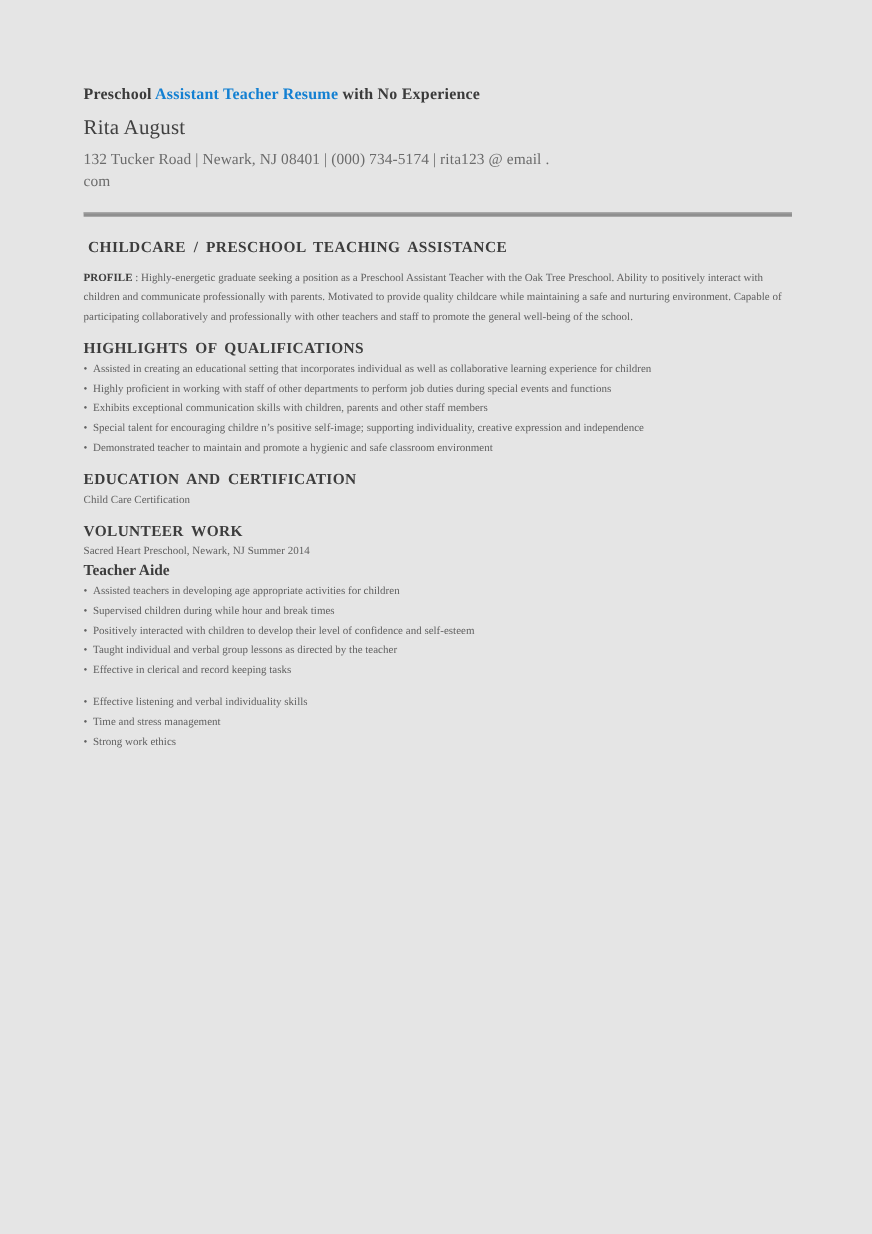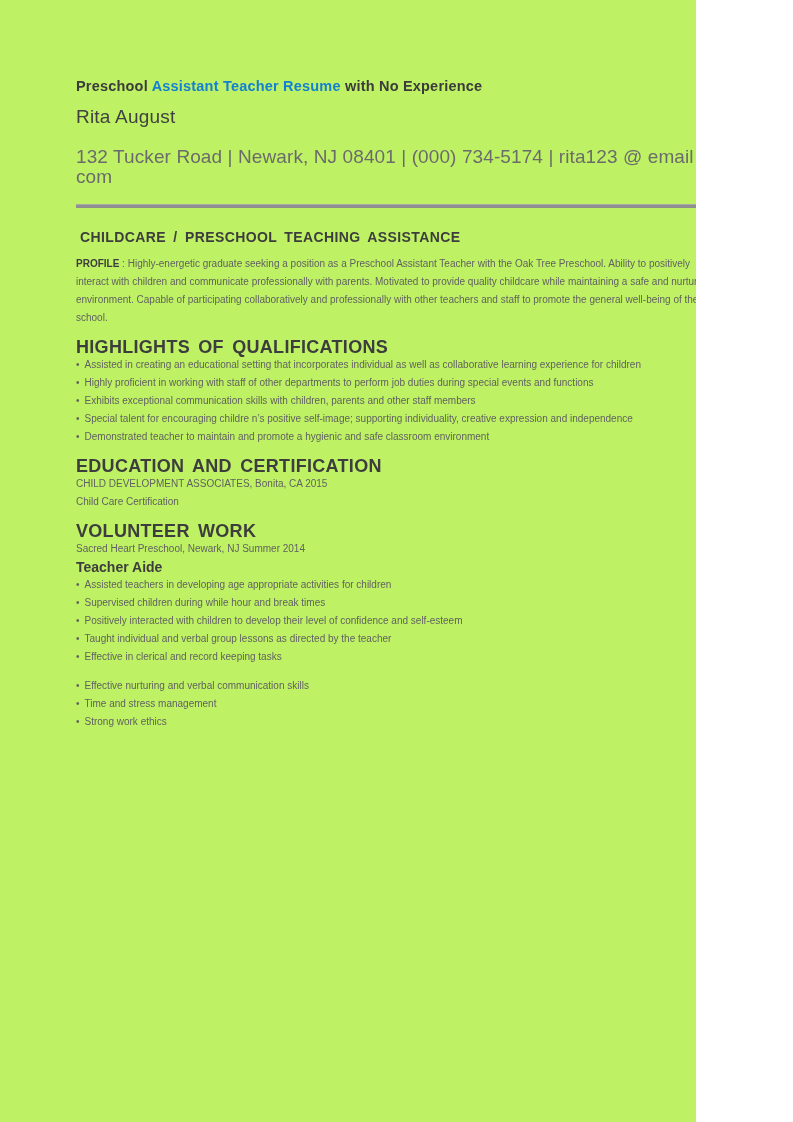--- a/index.html
+++ b/index.html
@@ -4,23 +4,24 @@
 <style>
   html, body { margin: 0; padding: 0; }
   body {
     width: 793px; height: 1122px;
     background: #ffffff;
     font-family: "Liberation Sans", sans-serif;
     -webkit-font-smoothing: antialiased;
   }
   .page {
     position: relative;
-    width: 696px; height: 1122px;
-    background: #bef264;
+    width: 793px; height: 1122px;
+    background: #e5e5e5;
     overflow: hidden;
+    font-family: Liberation Serif, serif;
   }
   .content {
     position: absolute;
     left: 76px; top: 78px;
     width: 646px;
   }
   
   .doc-title {
     font-size: 14.5px;
     font-weight: bold;
@@ -36,22 +37,22 @@
   
   .name {
     margin-top: 11px;
     font-size: 19px;
     color: #414141;
     line-height: 23px;
     letter-spacing: 0.2px;
   }
   
   .contact {
-    margin-top: 19px;
-    font-size: 19px;
+    margin-top: 8px;
+    font-size: 14px;
     color: #6b6b6b;
     line-height: 20px;
     letter-spacing: 0.1px;
   }
   
   .rule {
     margin-top: 17px;
     height: 3px;
     background: #8f8f8f;
     border-top: 1px solid #a9a9a9;
@@ -70,21 +71,21 @@
   
   .para, .li, .plain {
     font-size: 10px;
     color: #616161;
     line-height: 18px;
     margin: 0;
   }
   .para { margin-top: 10px; }
   .section { margin-top: 11px; }
   .sec-heading {
-    font-size: 18px;
+    font-size: 14px;
     font-weight: bold;
     color: #3d3d3d;
     line-height: 18px;
     letter-spacing: 0.3px;
     word-spacing: 3px;
   }
   .bold-inline { font-weight: bold; color: #3d3d3d; }
   .li .bullet-marker { margin-right: 5px; }
   .edu-entry.gap { margin-top: 17px; }
   .role-line {
@@ -123,36 +124,35 @@
       <p class="li"><span class="bullet-marker">•</span><span>Assisted in creating an educational setting that incorporates individual as well as collaborative learning experience for children</span></p>
       <p class="li"><span class="bullet-marker">•</span><span>Highly proficient in working with staff of other departments to perform job duties during special events and functions</span></p>
       <p class="li"><span class="bullet-marker">•</span><span>Exhibits exceptional communication skills with children, parents and other staff members</span></p>
       <p class="li"><span class="bullet-marker">•</span><span>Special talent for encouraging childre n’s positive self-image; supporting individuality, creative expression and independence</span></p>
       <p class="li"><span class="bullet-marker">•</span><span>Demonstrated teacher to maintain and promote a hygienic and safe classroom environment</span></p>
     </div>
 
     <div class="section">
       <div class="sec-heading">EDUCATION AND CERTIFICATION</div>
       <div class="edu-entry">
-        <p class="plain">CHILD DEVELOPMENT ASSOCIATES, Bonita, CA 2015</p>
         <p class="plain">Child Care Certification</p>
       </div>
     </div>
 
     <div class="section">
       <div class="sec-heading">VOLUNTEER WORK</div>
       <p class="plain">Sacred Heart Preschool, Newark, NJ Summer 2014</p>
       <p class="role-line">Teacher Aide</p>
       <p class="li"><span class="bullet-marker">•</span><span>Assisted teachers in developing age appropriate activities for children</span></p>
       <p class="li"><span class="bullet-marker">•</span><span>Supervised children during while hour and break times</span></p>
       <p class="li"><span class="bullet-marker">•</span><span>Positively interacted with children to develop their level of confidence and self-esteem</span></p>
       <p class="li"><span class="bullet-marker">•</span><span>Taught individual and verbal group lessons as directed by the teacher</span></p>
       <p class="li"><span class="bullet-marker">•</span><span>Effective in clerical and record keeping tasks</span></p>
     </div>
 
     <div class="section">
-      <p class="li"><span class="bullet-marker">•</span><span>Effective nurturing and verbal communication skills</span></p>
+      <p class="li"><span class="bullet-marker">•</span><span>Effective listening and verbal individuality skills</span></p>
       <p class="li"><span class="bullet-marker">•</span><span>Time and stress management</span></p>
       <p class="li"><span class="bullet-marker">•</span><span>Strong work ethics</span></p>
     </div>
 
   </div>
 </div>
 
 </body></html>

